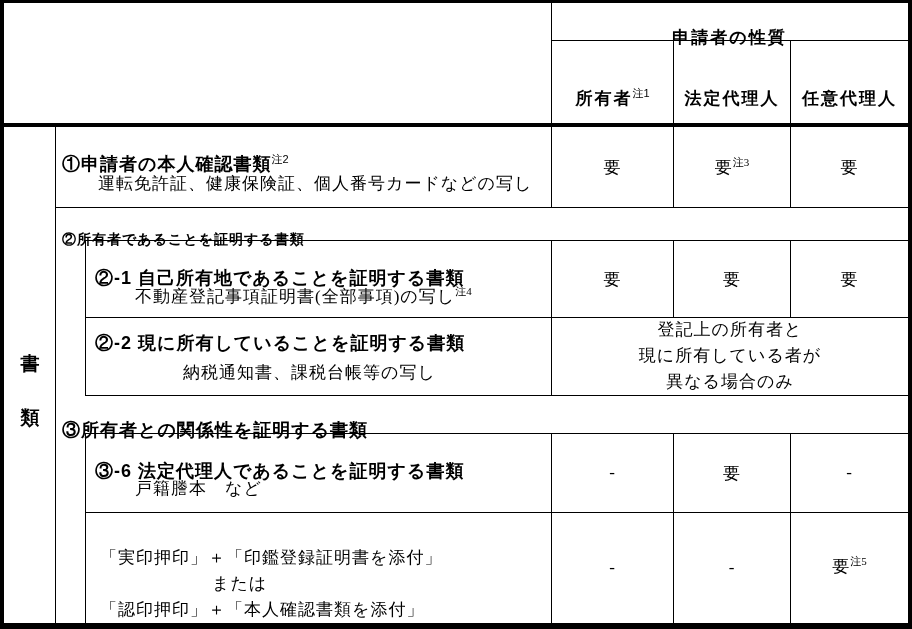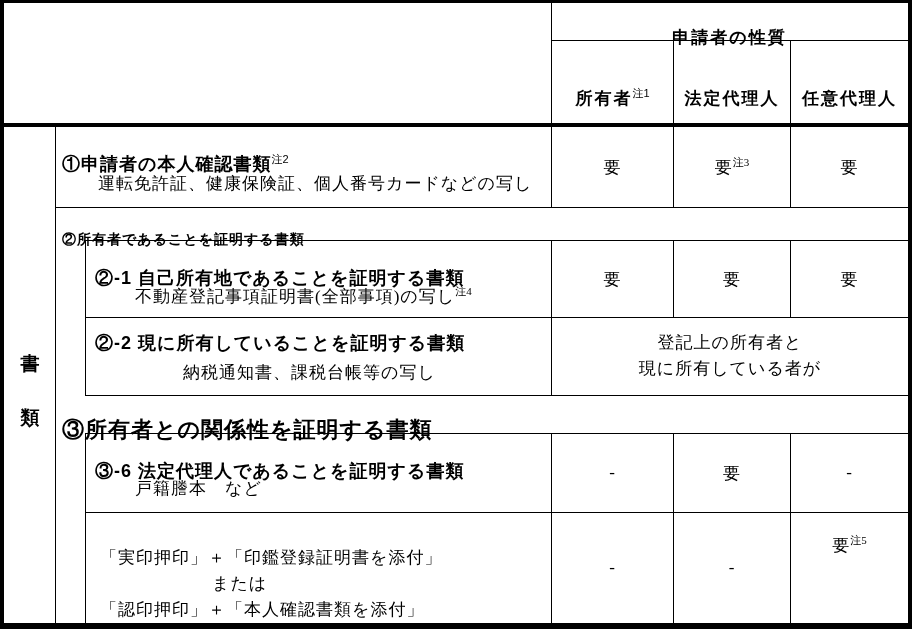--- a/index.html
+++ b/index.html
@@ -116,23 +116,24 @@
   </div>
   <div class="cell datacell" style="left:791px;top:241px;width:117px;height:76px;">
     <span>要</span>
   </div>
 
   <div class="rowtitle gothic" style="left:95px;top:315px;">②-2 現に所有していることを証明する書類</div>
   <div class="subtext mincho" style="left:135px;top:361px;margin-left:48px;">納税通知書、課税台帳等の写し</div>
   <div class="cell datacell mincho mergedcell" style="left:552px;top:318px;width:356px;height:76px;flex-direction:column;">
     <div>登記上の所有者と</div>
     <div>現に所有している者が</div>
+    <div>異なる場合のみ</div>
   </div>
 
-  <div class="cell gothic" style="left:62px;top:396px;width:500px;height:36px;justify-content:flex-start;font-size:22px;letter-spacing:1px;">
+  <div class="cell gothic" style="left:62px;top:396px;width:500px;height:36px;justify-content:flex-start;font-size:18px;letter-spacing:1px;">
     <span>③所有者との関係性を証明する書類</span>
   </div>
 
   <div class="rowtitle gothic" style="left:95px;top:443px;">③-6 法定代理人であることを証明する書類</div>
   <div class="subtext mincho" style="left:135px;top:477px;">戸籍謄本　など</div>
   <div class="cell datacell" style="left:552px;top:434px;width:121px;height:78px;">
     <span>-</span>
   </div>
   <div class="cell datacell" style="left:674px;top:434px;width:116px;height:78px;">
     <span>要</span>
@@ -145,17 +146,17 @@
     <div>「実印押印」＋「印鑑登録証明書を添付」</div>
     <div class="mid">または</div>
     <div>「認印押印」＋「本人確認書類を添付」</div>
   </div>
   <div class="cell datacell" style="left:552px;top:513px;width:121px;height:110px;">
     <span>-</span>
   </div>
   <div class="cell datacell" style="left:674px;top:513px;width:116px;height:110px;">
     <span>-</span>
   </div>
-  <div class="cell datacell" style="left:791px;top:490px;width:117px;height:110px;">
+  <div class="cell datacell" style="left:791px;top:511px;width:117px;height:110px;">
     <span><span>要</span><sup class="note">注5</sup></span>
   </div>
 
 </div>
 
 </body></html>

